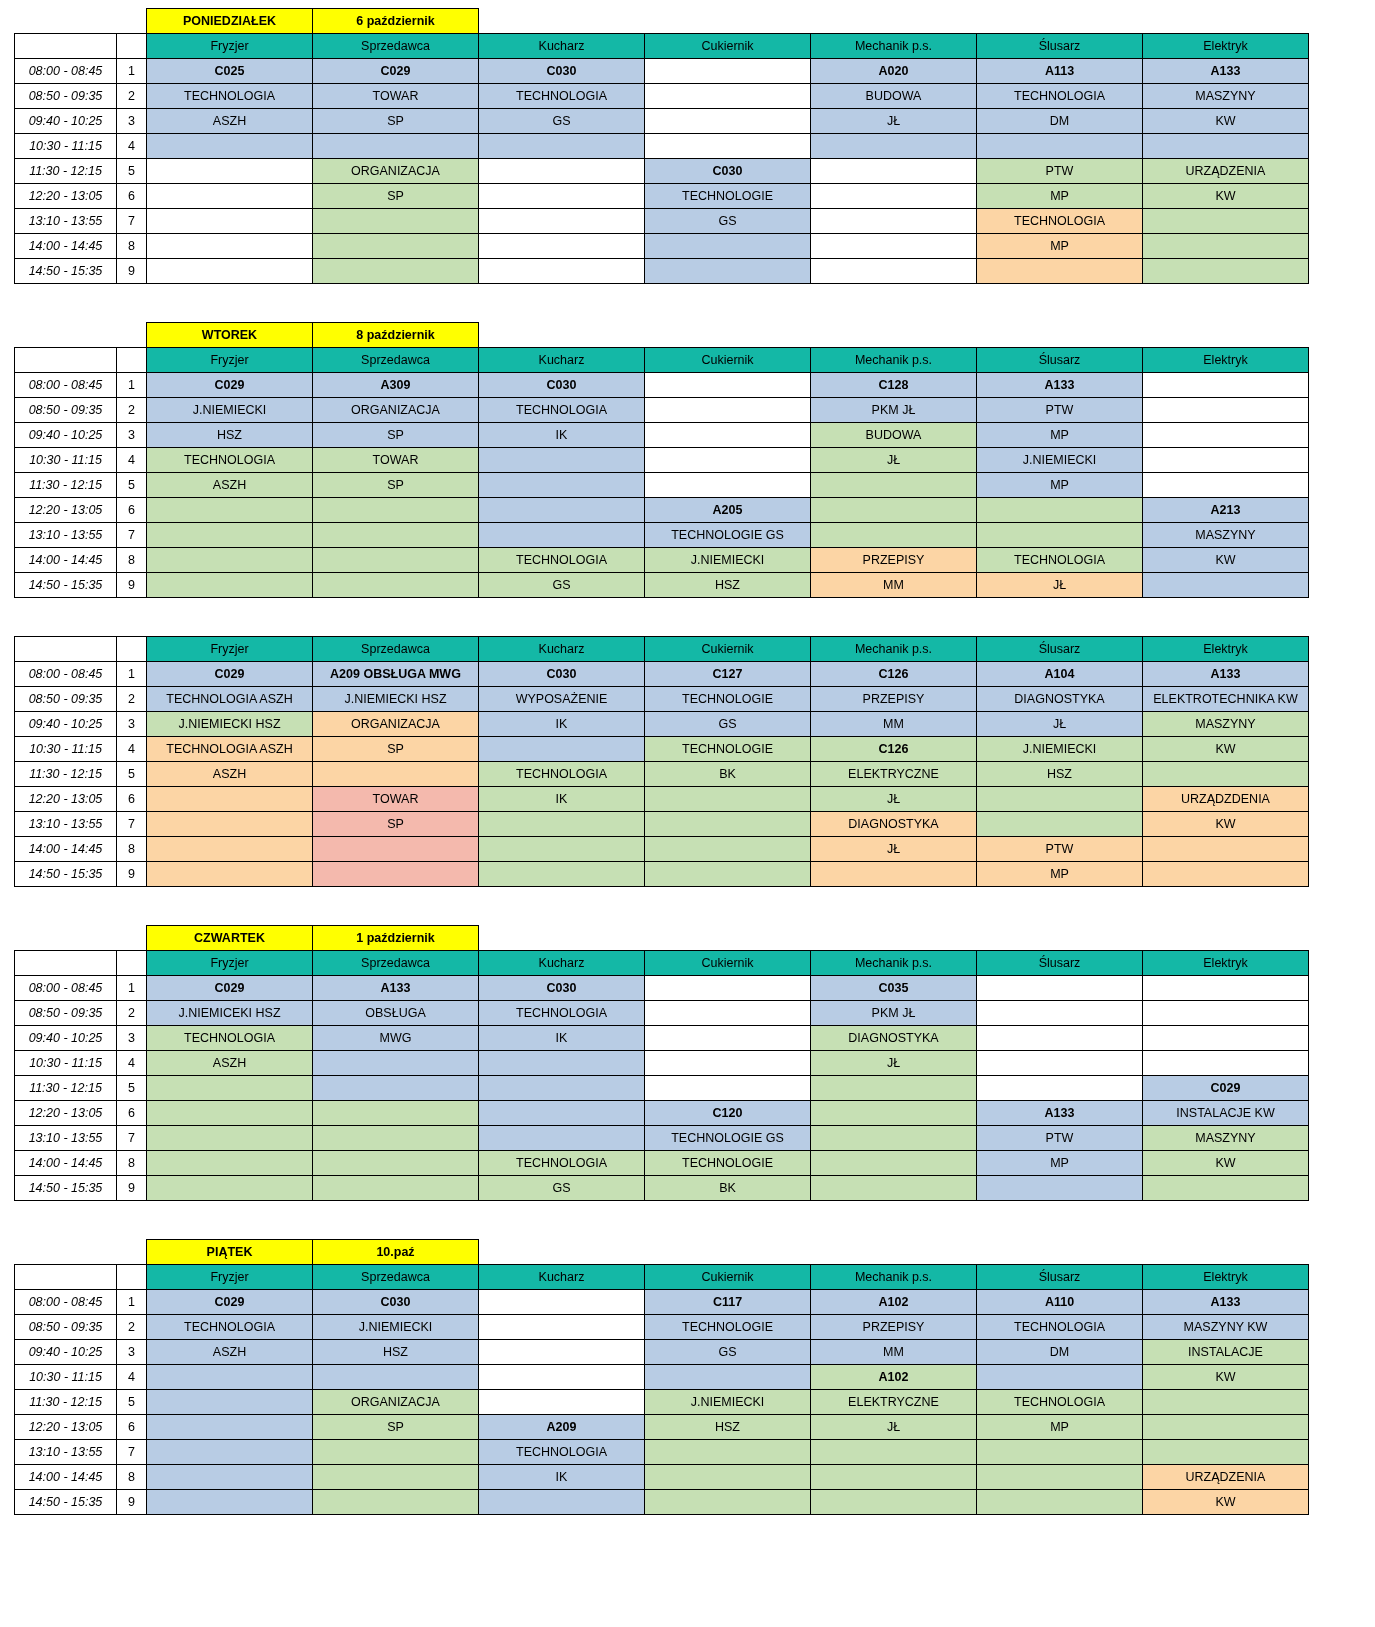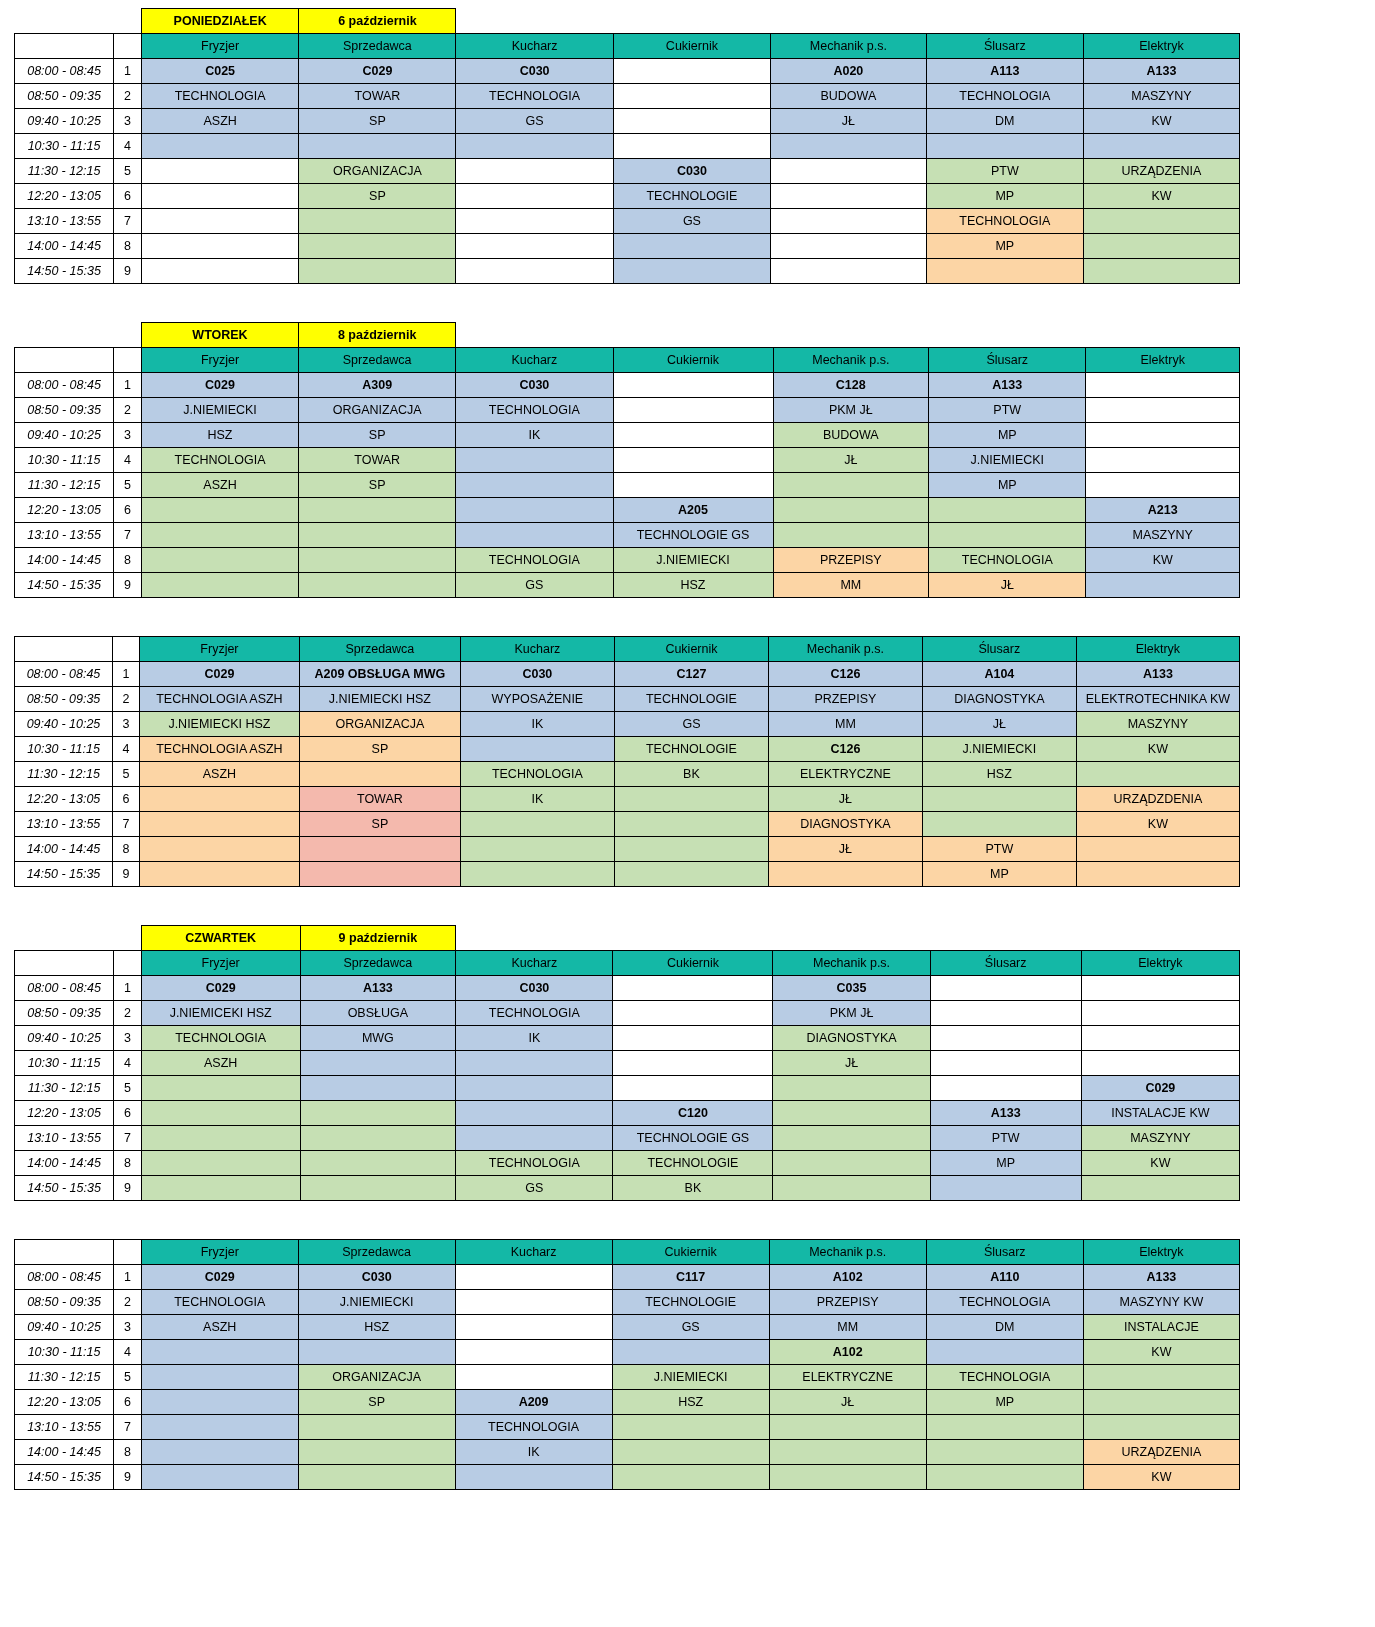--- a/index.html
+++ b/index.html
@@ -6,21 +6,21 @@
     margin: 0;
     padding: 0;
     background: #ffffff;
   }
   body {
     width: 1375px;
     font-family: "Liberation Sans", sans-serif;
     color: #000000;
   }
   .page {
-    width: 1240px;
+    width: 1375px;
     padding: 0;
     box-sizing: border-box;
   }
   .day-block {
     margin: 0 0 38px 0;
     padding: 0;
   }
   .day-block:first-child { margin-top: 8px; }
 
   table.sched {
@@ -501,21 +501,21 @@
           <col class="c-subj">
           <col class="c-subj">
           <col class="c-subj">
           <col class="c-subj">
         </colgroup>
         <tbody>
           <tr class="title-row">
             <td class="blank-head"></td>
             <td class="blank-head"></td>
             <td class="title-cell">CZWARTEK</td>
-            <td class="title-cell">9 październik</td>
+            <td class="title-cell">1 październik</td>
             <td class="blank-head"></td>
             <td class="blank-head"></td>
             <td class="blank-head"></td>
             <td class="blank-head"></td>
             <td class="blank-head"></td>
           </tr>
           <tr class="subhead">
             <td class="empty-head"></td>
             <td class="empty-head"></td>
             <td>Fryzjer</td>
@@ -635,20 +635,31 @@
           <col class="c-num">
           <col class="c-subj">
           <col class="c-subj">
           <col class="c-subj">
           <col class="c-subj">
           <col class="c-subj">
           <col class="c-subj">
           <col class="c-subj">
         </colgroup>
         <tbody>
+          <tr class="title-row">
+            <td class="blank-head"></td>
+            <td class="blank-head"></td>
+            <td class="title-cell">PIĄTEK</td>
+            <td class="title-cell">10.paź</td>
+            <td class="blank-head"></td>
+            <td class="blank-head"></td>
+            <td class="blank-head"></td>
+            <td class="blank-head"></td>
+            <td class="blank-head"></td>
+          </tr>
           <tr class="subhead">
             <td class="empty-head"></td>
             <td class="empty-head"></td>
             <td>Fryzjer</td>
             <td>Sprzedawca</td>
             <td>Kucharz</td>
             <td>Cukiernik</td>
             <td>Mechanik p.s.</td>
             <td>Ślusarz</td>
             <td>Elektryk</td>

